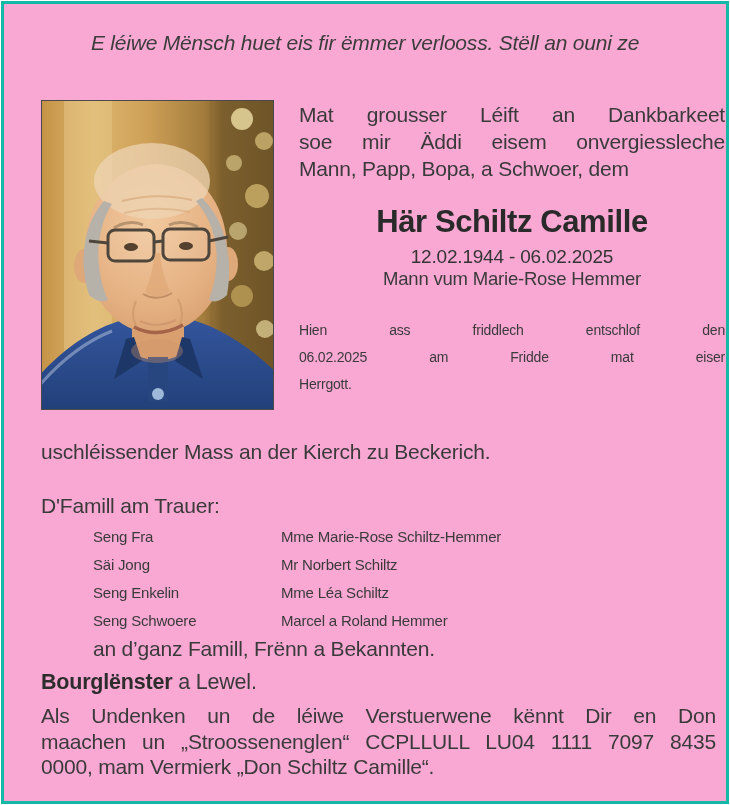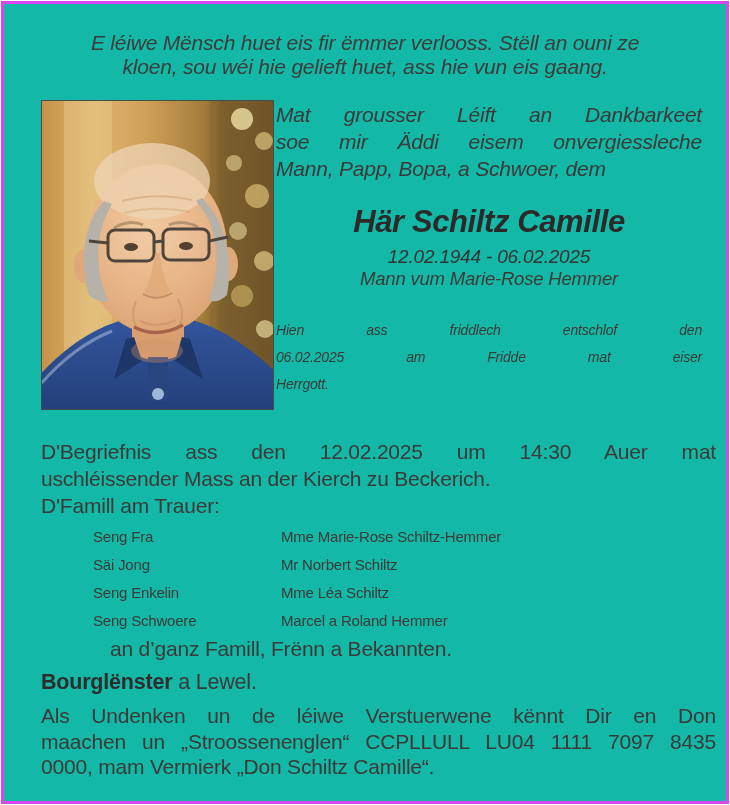--- a/index.html
+++ b/index.html
@@ -1,71 +1,70 @@
 <!DOCTYPE html>
 <html><head>
 <meta charset="utf-8">
 <style>
   html,body { margin:0; padding:0; background:#ffffff; }
   .sheet {
     position:relative;
     width:722px; height:797px;
     margin:1px;
-    border:3px solid #d946ef;
-    background:#14b8a6;
+    border:3px solid #14b8a6;
+    background:#f9a8d4;
     font-family:"Liberation Sans", sans-serif;
     color:#3a3a3a;
     overflow:hidden;
     letter-spacing:-0.2px;
   }
   .abs { position:absolute; }
   .jline { text-align:justify; text-align-last:justify; }
   .jlast { text-align:left; text-align-last:left; }
 
   .epitaph {
     top:27px; left:16px; width:690px;
     font-style:italic; font-size:21px; line-height:24px;
     font-weight:500; color:#3c3c3c; text-align:center;
   }
   .photo-frame {
     top:96px; left:37px; width:231px; height:308px;
     border:1px solid #4a4a4a; box-sizing:content-box;
   }
   .photo-frame svg { display:block; }
 
-  .right-col { top:97px; left:272px; width:426px;font-style:italic; }
+  .right-col { top:97px; left:295px; width:426px; }
   .intro { font-size:21px; line-height:27px; }
   .name {
     margin-top:21px;
     font-size:31px; line-height:37px; font-weight:bold;
     color:#2b2a2a; text-align:center; letter-spacing:-0.4px;
   }
   .dates { margin-top:6px; font-size:19px; line-height:22px; text-align:center; color:#343434; }
   .spouse { font-size:18.5px; line-height:22px; text-align:center; }
   .death { margin-top:27px; font-size:14px; line-height:27px; }
 
   .funeral { top:434px; left:37px; width:675px; font-size:21px; line-height:27px; }
   .famill-heading { top:489px; left:37px; width:400px; font-size:21px; line-height:26px; }
   .family-table { top:519px; left:89px; width:600px; font-size:15px; line-height:28px; }
   .family-row { display:flex; }
   .family-label { width:188px; flex:0 0 188px; }
   .family-name { flex:1; }
-  .family-closing { top:631px; left:106px; width:600px; font-size:21px; line-height:28px; }
+  .family-closing { top:631px; left:89px; width:600px; font-size:21px; line-height:28px; }
   .location { top:665px; left:37px; width:600px; font-size:21.5px; line-height:27px; }
   .location .bold { font-weight:bold; color:#2e2d2d; }
   .donation { top:699px; left:37px; width:675px; font-size:21px; line-height:25.5px; }
 </style>
 </head>
 <body>
 
 <div class="sheet">
 
   <div class="abs epitaph">
     <div>E léiwe Mënsch huet eis fir ëmmer verlooss. Stëll an ouni ze</div>
-    <div>kloen, sou wéi hie gelieft huet, ass hie vun eis gaang.</div>
   </div>
 
   <div class="abs photo-frame">
     <svg width="231" height="308" viewBox="0 0 231 308">
       <defs>
         <linearGradient id="bg" x1="0" y1="0" x2="1" y2="0">
           <stop offset="0" stop-color="#c59347"></stop>
           <stop offset="0.22" stop-color="#ddb56e"></stop>
           <stop offset="0.45" stop-color="#cfa158"></stop>
           <stop offset="0.70" stop-color="#a37c3c"></stop>
@@ -160,21 +159,20 @@
     <div class="dates">12.02.1944 - 06.02.2025</div>
     <div class="spouse">Mann vum Marie-Rose Hemmer</div>
     <div class="death">
       <div class="jline">Hien ass friddlech entschlof den</div>
       <div class="jline">06.02.2025 am Fridde mat eiser</div>
       <div class="jlast">Herrgott.</div>
     </div>
   </div>
 
   <div class="abs funeral">
-    <div class="jline">D'Begriefnis ass den 12.02.2025 um 14:30 Auer mat</div>
     <div class="jlast">uschléissender Mass an der Kierch zu Beckerich.</div>
   </div>
 
   <div class="abs famill-heading">D'Famill am Trauer:</div>
 
   <div class="abs family-table">
     <div class="family-row">
       <span class="family-label">Seng Fra</span>
       <span class="family-name">Mme Marie-Rose Schiltz-Hemmer</span>
     </div>

